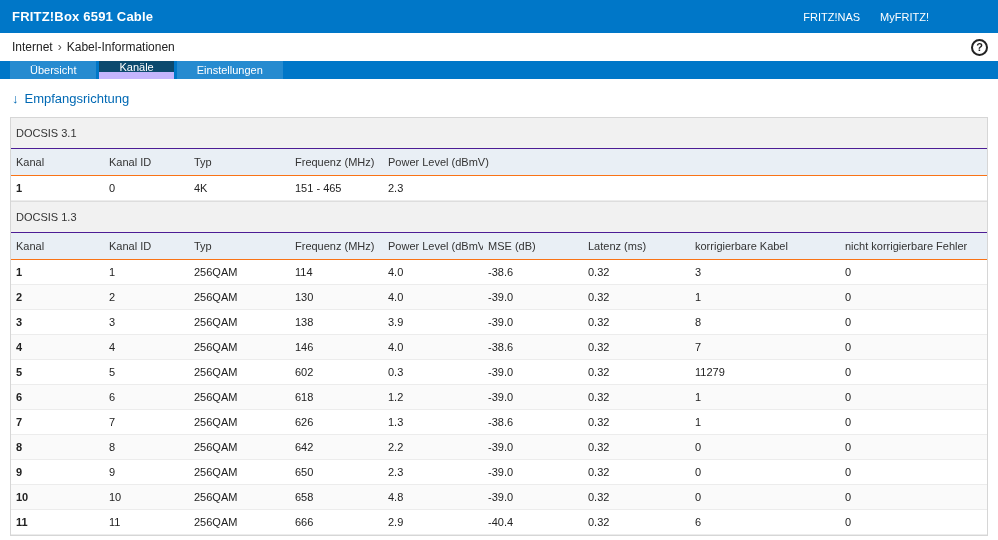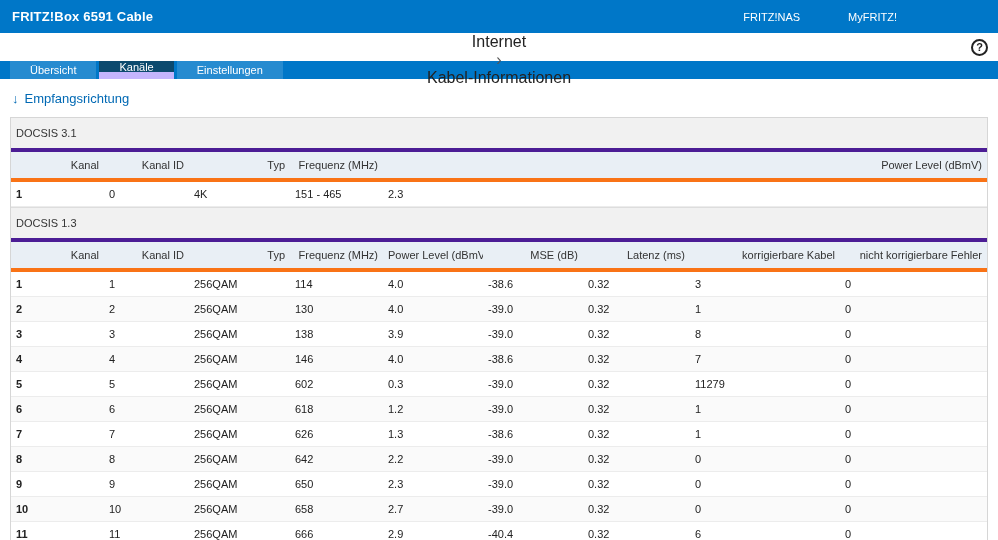--- a/index.html
+++ b/index.html
@@ -2,51 +2,51 @@
 <html><head>
 <meta charset="utf-8">
 <style>
   * { box-sizing: border-box; margin: 0; padding: 0; }
   html, body { width: 998px; height: 540px; overflow: hidden; }
   body { font-family: "Liberation Sans", sans-serif; background: #fff; color: #222; }
 
   .topbar { height: 33px; background: #0077c8; display: flex; align-items: center;
             justify-content: space-between; padding: 0 12px; }
   .brand { color: #fff; font-size: 13px; font-weight: bold; letter-spacing: .2px; }
-  .topnav { display: flex; gap: 48px; margin-right: 89px; }
+  .topnav { display: flex; gap: 20px; margin-right: 57px; }
   .topnav-link { color: #fff; font-size: 11px; text-decoration: none; cursor: pointer; }
 
   .crumb-row { height: 28px; display: flex; align-items: center; padding: 0 12px;
-               font-size: 16px; color: #222; background: #fff; flex-direction: column; }
+               font-size: 12px; color: #222; background: #fff; }
   .crumb-link { cursor: pointer; }
   .crumb-sep { margin: 0 5px; color: #555; }
 
   .help-btn { position: absolute; top: 39px; right: 10px; width: 17px; height: 17px;
               border-radius: 50%; border: 2px solid #222; background: #fff; color: #222;
               font-size: 11px; font-weight: bold; line-height: 13px; text-align: center;
               cursor: pointer; padding: 0; z-index: 5; font-family: inherit; }
 
   .tabbar { height: 18px; background: #0077c8; display: flex; align-items: stretch;
             padding-left: 10px; gap: 3px; }
   .tab { color: #fff; font-size: 11px; padding: 0 20px; display: flex; align-items: center;
          background: rgba(255,255,255,.15); cursor: pointer; white-space: nowrap; }
   .tab.active { background: #0c4a6e; border-bottom: 7px solid #c4b5fd; }
 
   .content { padding: 9px 10px 0; }
   .section-toggle { color: #0069b4; font-size: 13px; margin: 3px 2px 11px;
                     cursor: pointer; display: flex; gap: 6px; align-items: center; }
 
   .tables-wrap { border: 1px solid #d6d6d6; background: #fff; }
   .tbl-title { background: #f1f1f1; font-size: 11px; color: #333; padding: 9px 5px;
-               border-top: 1px solid #ddd; border-bottom: 4px solid #4c1d95; }
+               border-top: 1px solid #ddd; border-bottom: 1px solid #4c1d95; }
   .tbl-title:first-child { border-top: none; }
 
   table.tbl { width: 100%; border-collapse: collapse; table-layout: fixed; font-size: 11px; }
-  .tbl th { text-align: right; font-weight: normal; color: #333; background: #e9eff5;
-            padding: 7px 5px; border-bottom: 4px solid #f97316; white-space: nowrap;
+  .tbl th { text-align: left; font-weight: normal; color: #333; background: #e9eff5;
+            padding: 7px 5px; border-bottom: 1px solid #f97316; white-space: nowrap;
             overflow: hidden; }
   .tbl td { padding: 6px 5px; border-bottom: 1px solid #ececec; color: #222;
             white-space: nowrap; overflow: hidden; }
   .tbl td.first { font-weight: bold; }
   .tbl tbody tr:nth-child(even) { background: #fafafa; }
 </style>
 </head>
 <body>
 
 <div class="app">
@@ -231,21 +231,21 @@
               <td>-39.0</td>
               <td>0.32</td>
               <td>0</td>
               <td>0</td>
             </tr>
             <tr>
               <td class="first">10</td>
               <td>10</td>
               <td>256QAM</td>
               <td>658</td>
-              <td>2.7</td>
+              <td>4.8</td>
               <td>-39.0</td>
               <td>0.32</td>
               <td>0</td>
               <td>0</td>
             </tr>
             <tr>
               <td class="first">11</td>
               <td>11</td>
               <td>256QAM</td>
               <td>666</td>

